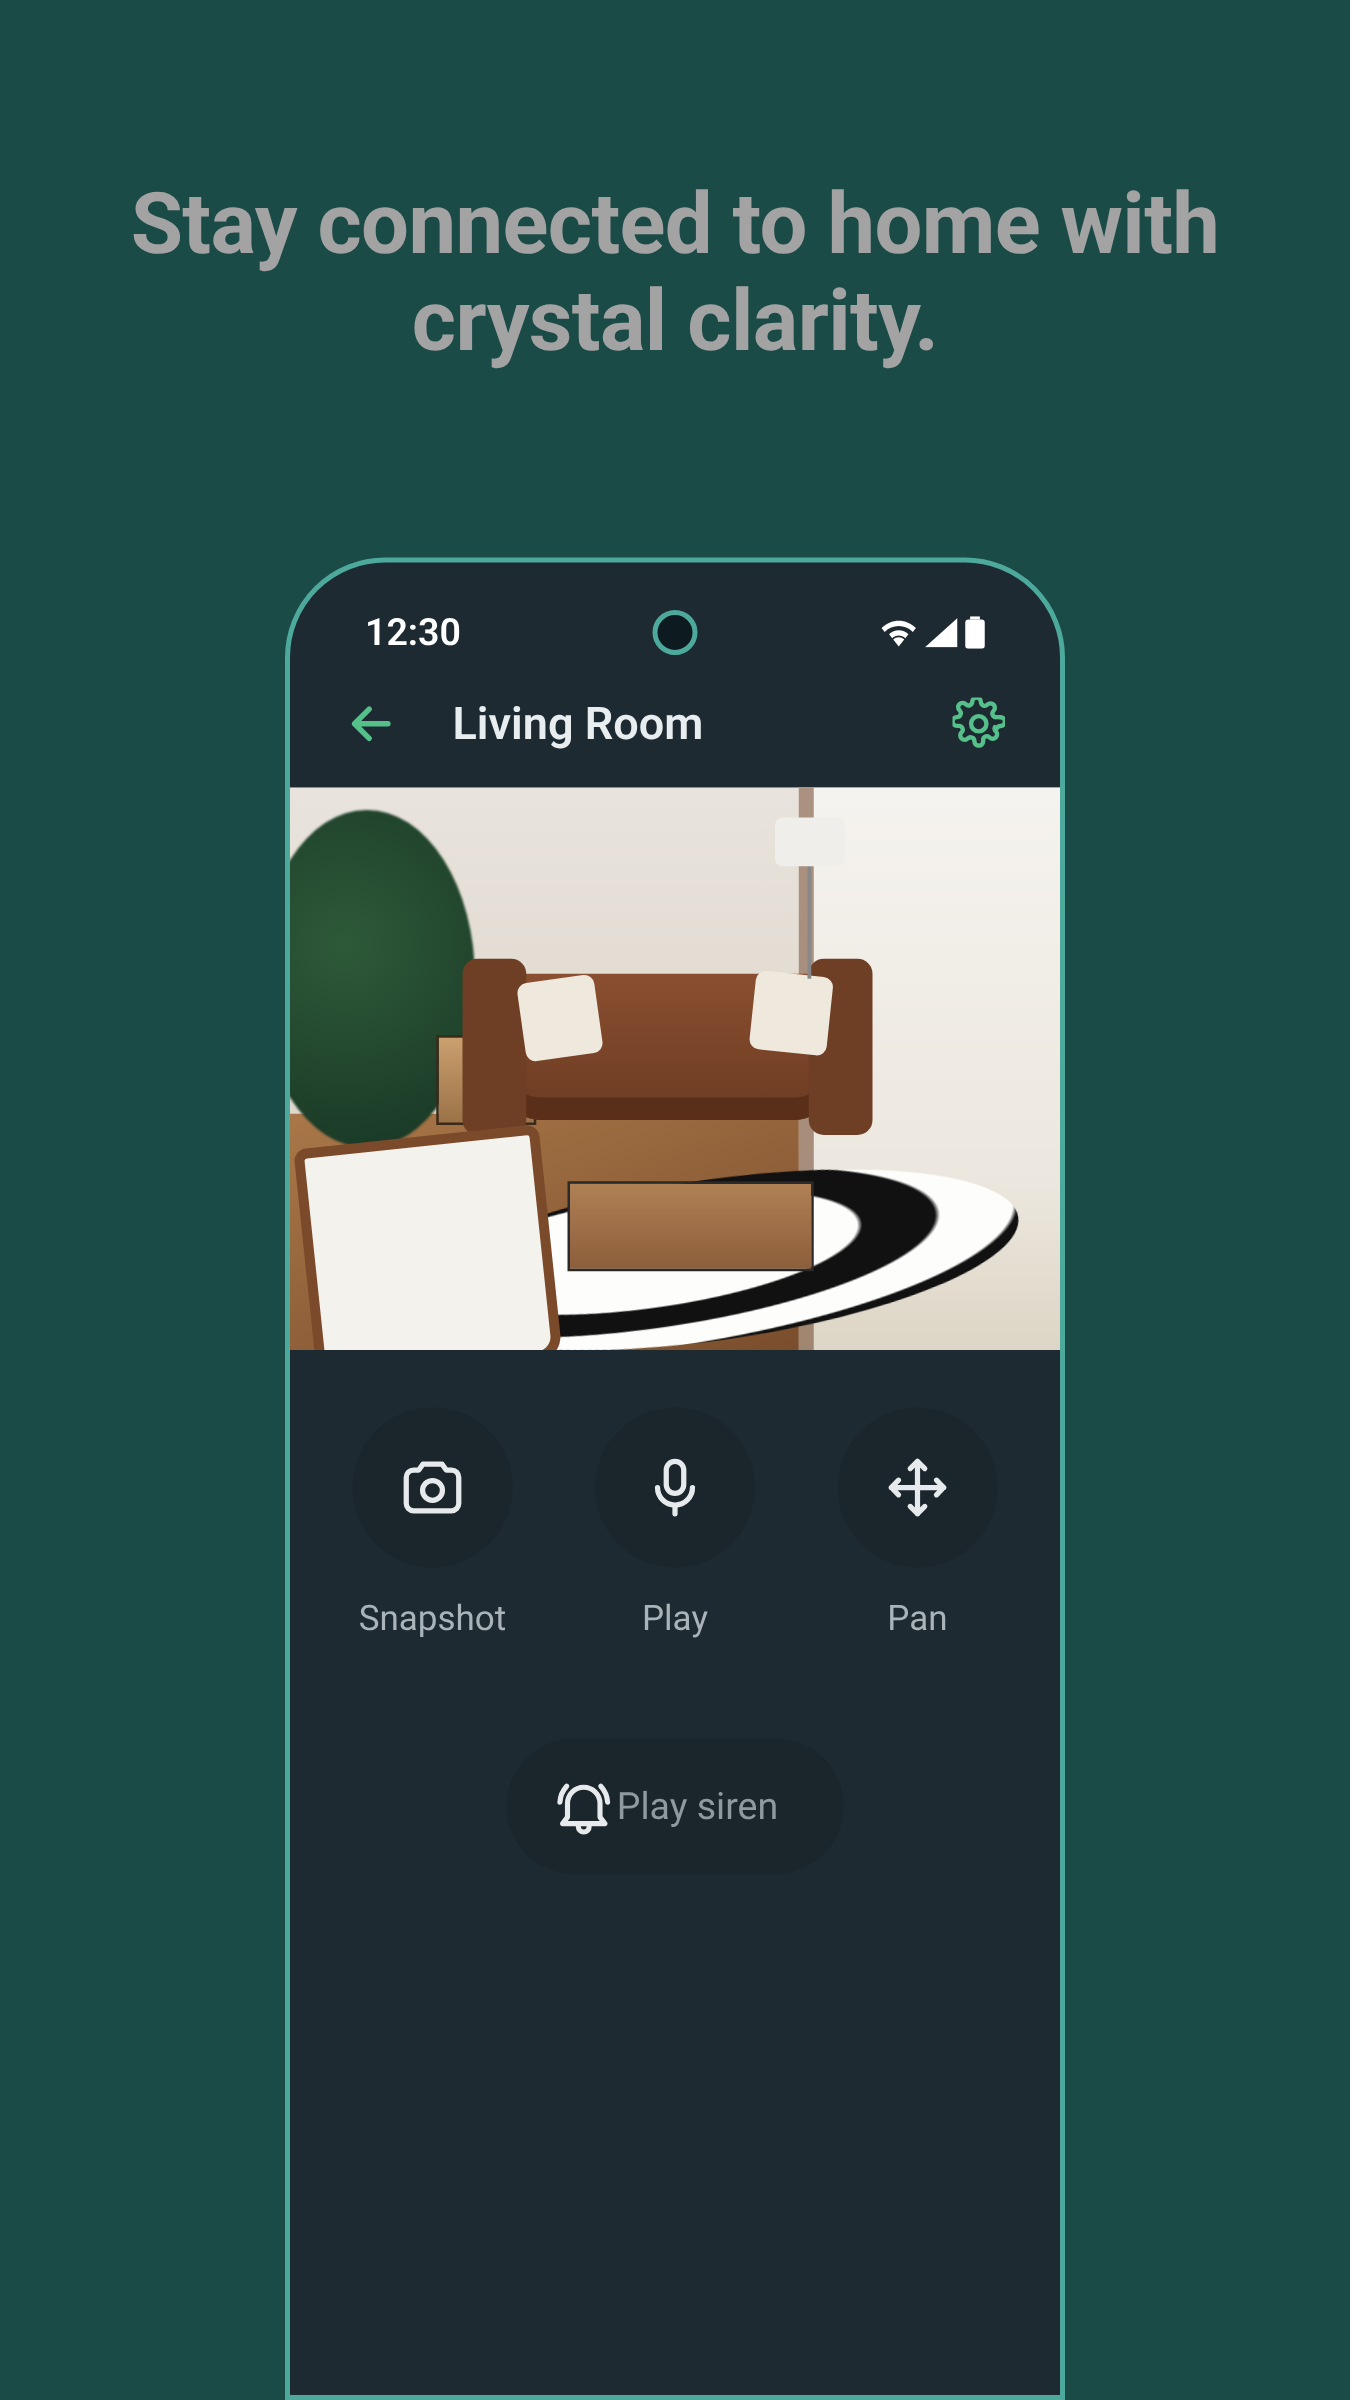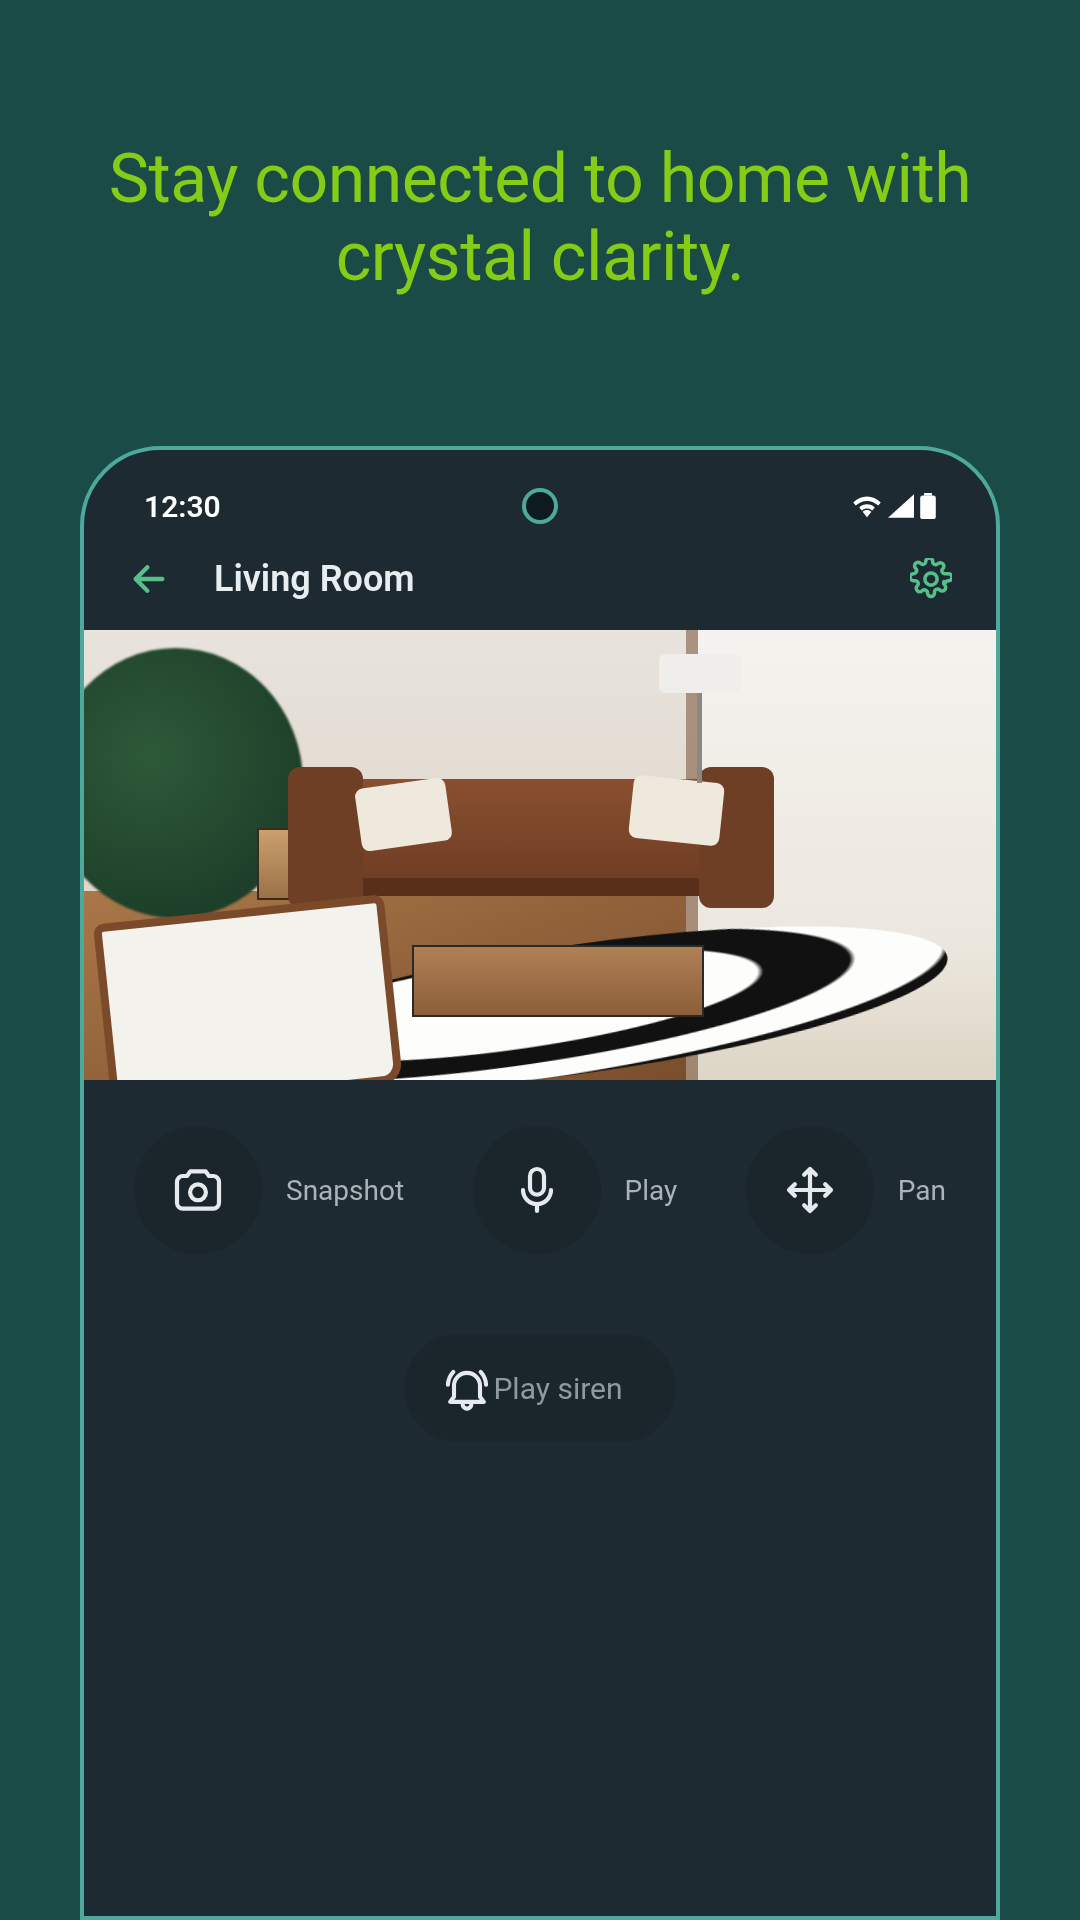--- a/index.html
+++ b/index.html
@@ -5,32 +5,32 @@
   * { margin: 0; padding: 0; box-sizing: border-box; }
   html, body { width: 1080px; height: 1920px; overflow: hidden; }
   body {
     background: #1b4b47;
     font-family: -apple-system, BlinkMacSystemFont, "Segoe UI", Roboto, Helvetica, Arial, sans-serif;
     display: flex;
     flex-direction: column;
     align-items: center;
   }
   .headline {
-    color: #84cc16;
+    color: #a3a3a3;
     font-size: 68px;
-    font-weight: 400;
+    font-weight: 700;
     text-align: center;
     line-height: 1.15;
     margin-top: 140px;
     max-width: 920px;
     letter-spacing: -0.5px;
   }
   .phone {
     margin-top: 150px;
-    width: 920px;
+    width: 624px;
     height: 1480px;
     border: 4px solid #4ca99b;
     border-radius: 80px 80px 0 0;
     background: #1e2a32;
     position: relative;
     overflow: hidden;
     padding-top: 18px;
   }
   .status-bar {
     display: flex;
@@ -110,21 +110,21 @@
   .scene-lamp::after { content: ""; position: absolute; left: -40%; top: -20%; width: 180%; height: 36%; background: #efeeea; border-radius: 6px; }
   .scene-chair { position: absolute; left: 2%; bottom: -4%; width: 32%; height: 42%; background: #f4f2ec; border: 8px solid #7a4a2b; border-radius: 10px 10px 20px 4px; transform: rotate(-6deg); }
   .scene-sidetable { position: absolute; left: 19%; top: 44%; width: 13%; height: 16%; background: linear-gradient(180deg,#caa06f,#9b7247); border: 2px solid #3a2a1a; }
   .controls-row {
     display: flex;
     justify-content: space-between;
     padding: 46px 50px 10px 50px;
   }
   .control {
     display: flex;
-    flex-direction: row;
+    flex-direction: column;
     align-items: center;
     gap: 24px;
     cursor: pointer;
     text-align: center;
   }
   .control-circle {
     width: 128px; height: 128px;
     border-radius: 50%;
     background: #1a252c;
     display: flex;

